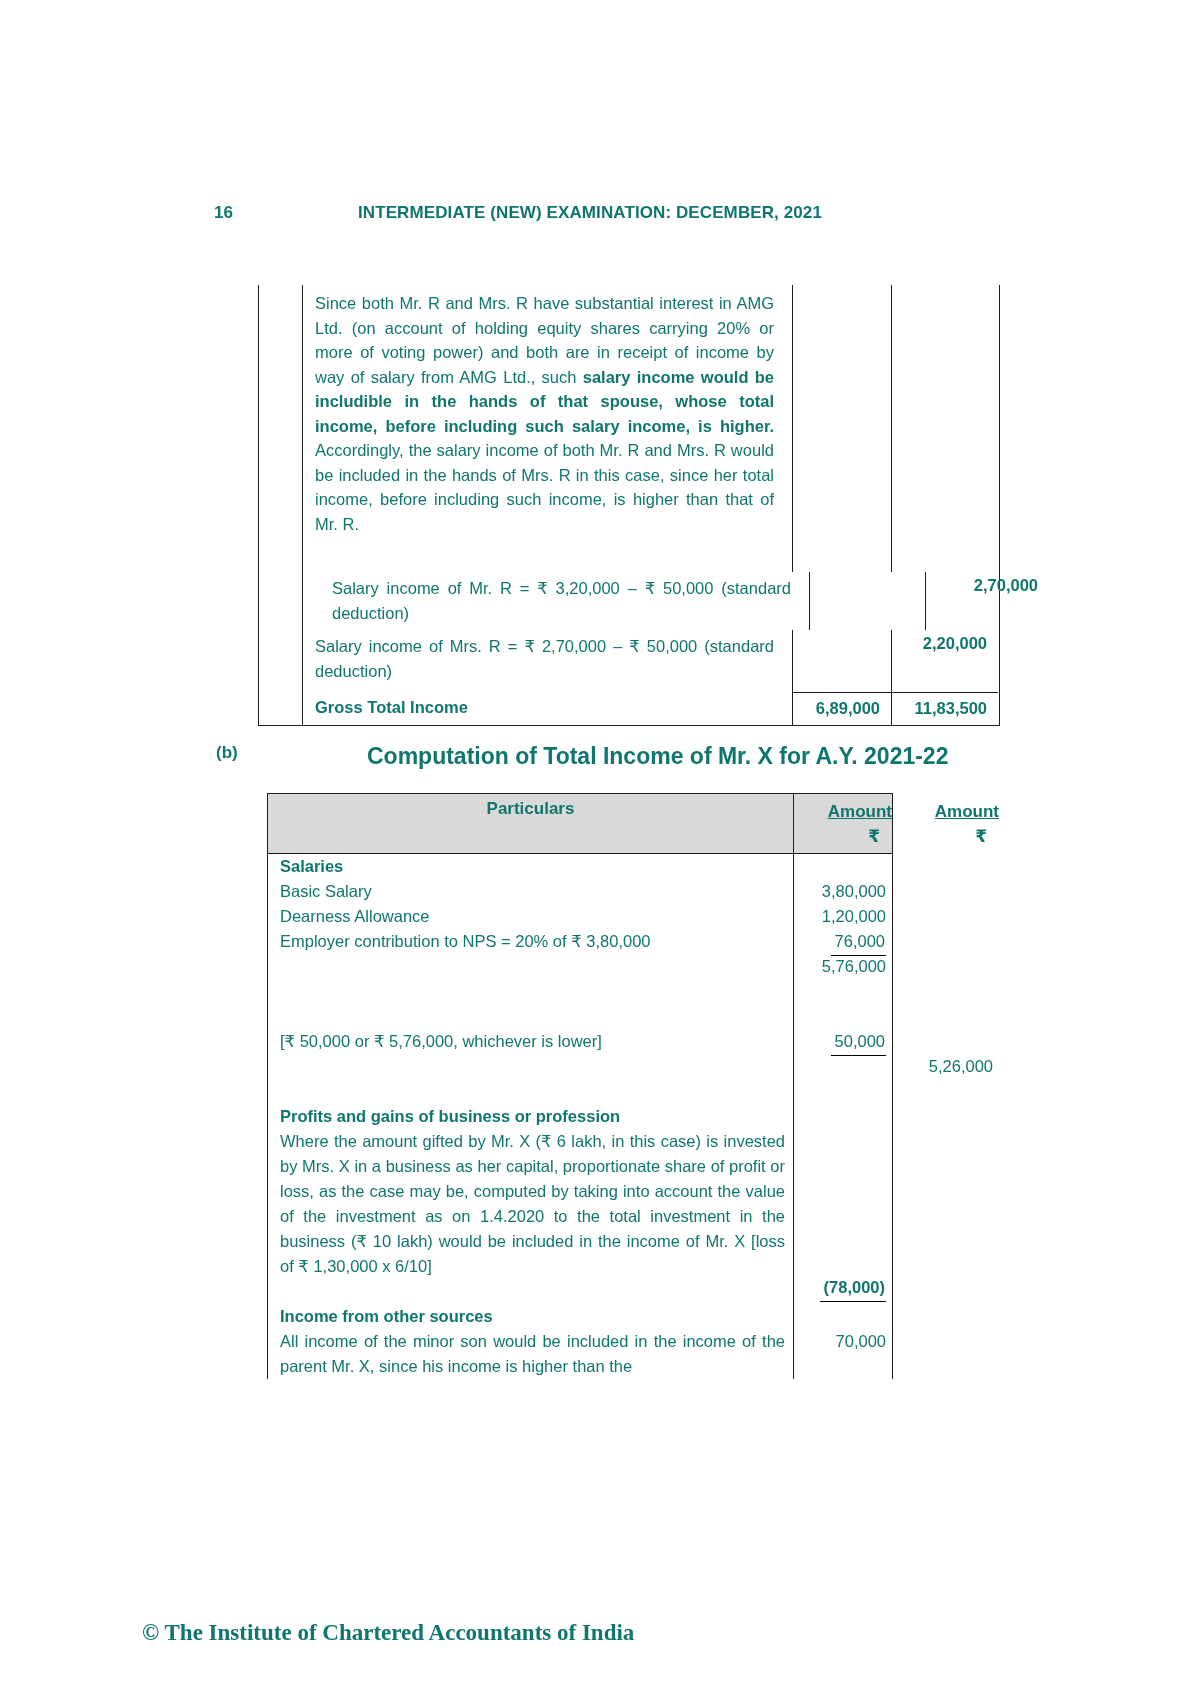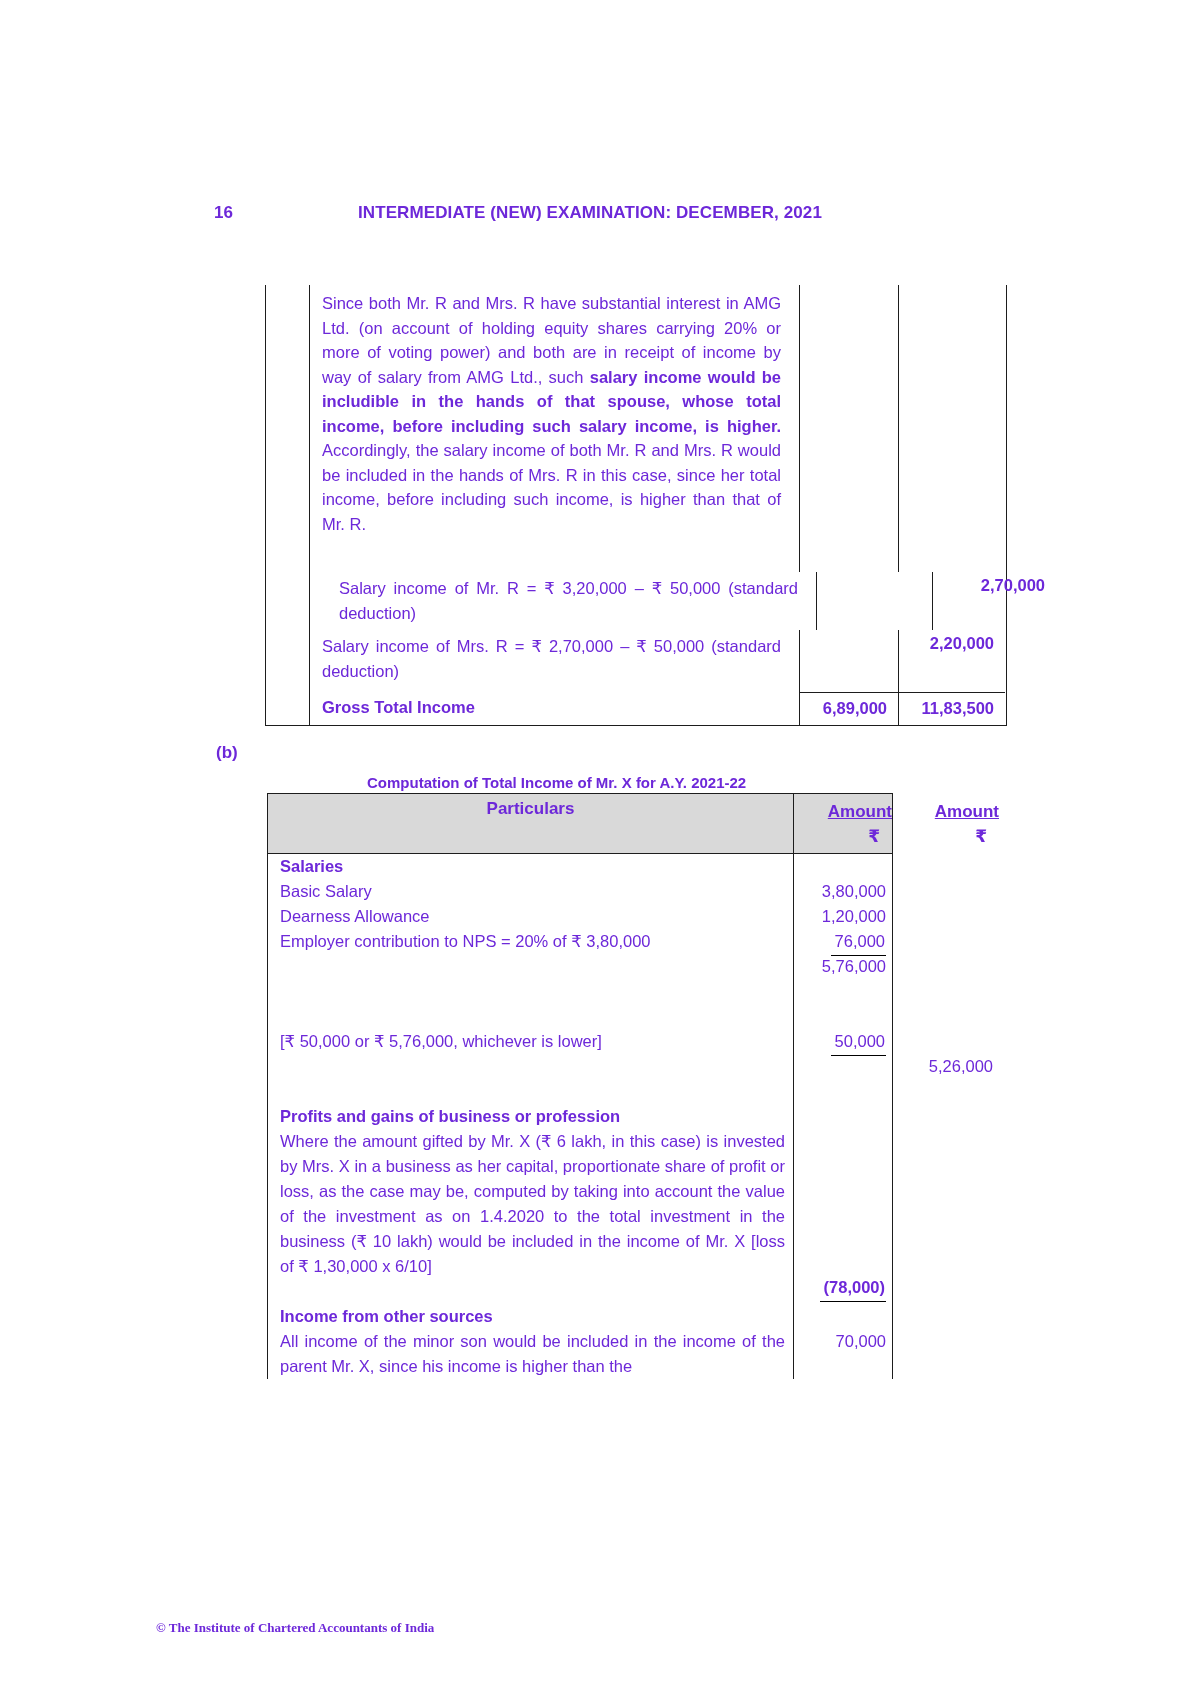--- a/index.html
+++ b/index.html
@@ -1,48 +1,48 @@
 <!DOCTYPE html>
 <html><head>
 <meta charset="utf-8">
 <style>
   * { margin:0; padding:0; box-sizing:border-box; }
   html,body { background:#8a8a8a; }
   .page {
     position:relative; width:1191px; height:1684px; background:#ffffff;
-    font-family:"Liberation Sans","DejaVu Sans",sans-serif; color:#6d28d9;
+    font-family:"Liberation Sans","DejaVu Sans",sans-serif; color:#0f766e;
     overflow:hidden; margin:0 auto;
   }
   
   .pg-num { position:absolute; left:214px; top:203px; font-size:17px; font-weight:bold; }
   .pg-title { position:absolute; left:358px; top:203px; font-size:17px; font-weight:bold; letter-spacing:0.1px; }
   
   .t1 {
-    position:absolute; left:265px; top:285px; width:742px;
+    position:absolute; left:258px; top:285px; width:742px;
     border-left:1.5px solid #1d1d1d; border-right:1.5px solid #1d1d1d; border-bottom:1.5px solid #1d1d1d;
   }
   .t1row { display:grid; grid-template-columns:44px 490px 99px 106px; }
   .t1 .cell { border-right:1.5px solid #1d1d1d; }
   .t1 .cell:last-child { border-right:none; }
   .t1 .txt {
     font-size:16.5px; line-height:24.5px; text-align:justify;
     padding:0 18px 0 12px;
   }
   .t1 .para { padding-top:6px; height:287px; overflow:hidden; }
   .t1 .r2 { height:58px;gap:17px; } .t1 .r3 { height:62px; } .t1 .r4 { height:33px; }
   .t1 .r2 .txt, .t1 .r3 .txt { padding-top:4px; }
   .t1 .amt {
     font-size:16.5px; font-weight:bold; text-align:right; padding-right:11px; padding-top:4px;
   }
   .t1 .gross-line { border-top:1.5px solid #1d1d1d; }
   .t1 .r4 .txt { font-weight:bold; line-height:31px; text-align:left; }
   .t1 .r4 .amt { padding-top:0; line-height:31px; }
   
   .secb-label { position:absolute; left:216px; top:743px; font-size:17px; font-weight:bold; }
-  .secb-title { position:absolute; left:367px; top:774px; font-size:15px; font-weight:bold; }
+  .secb-title { position:absolute; left:367px; top:743px; font-size:23px; font-weight:bold; }
   
   .t2 {
     position:absolute; left:267px; top:793px; width:626px;
     border-left:1.5px solid #1d1d1d; border-right:1.5px solid #1d1d1d; border-top:1.5px solid #1d1d1d;
   }
   .t2row { display:grid; grid-template-columns:526px 99px 106px; }
   .t2 .cell { border-right:1.5px solid #1d1d1d; }
   .t2 .cell:last-child { border-right:none; }
   .t2 .head {
     background:#d9d9d9; height:60px; border-bottom:1.5px solid #1d1d1d;
@@ -58,22 +58,22 @@
   .t2 .just { text-align:justify; }
   .t2 .para-row { height:175px; }
   .t2 .para-row .body-cell { height:175px; overflow:hidden; }
   .t2 .para-row .amt2 { display:flex; align-items:flex-end; justify-content:flex-end; padding-bottom:2px;font-weight:bold; }
   .t2 .last-row { height:50px; }
   .t2 .last-row .body-cell { height:50px; overflow:hidden; }
   .u-amt { display:inline-block; border-bottom:1.5px solid #000; padding:0 1px 1px 4px; }
   .it { font-style:italic; }
   
   .footer {
-    position:absolute; left:156px; top:1620px;
-    font-family:"Liberation Serif","DejaVu Serif",serif; font-weight:bold; font-size:13px;
+    position:absolute; left:142px; top:1620px;
+    font-family:"Liberation Serif","DejaVu Serif",serif; font-weight:bold; font-size:23px;
   }
 </style>
 </head>
 <body>
 
 <div class="page">
 
   <div class="pg-num">16</div>
   <div class="pg-title">INTERMEDIATE (NEW) EXAMINATION: DECEMBER, 2021</div>
 

